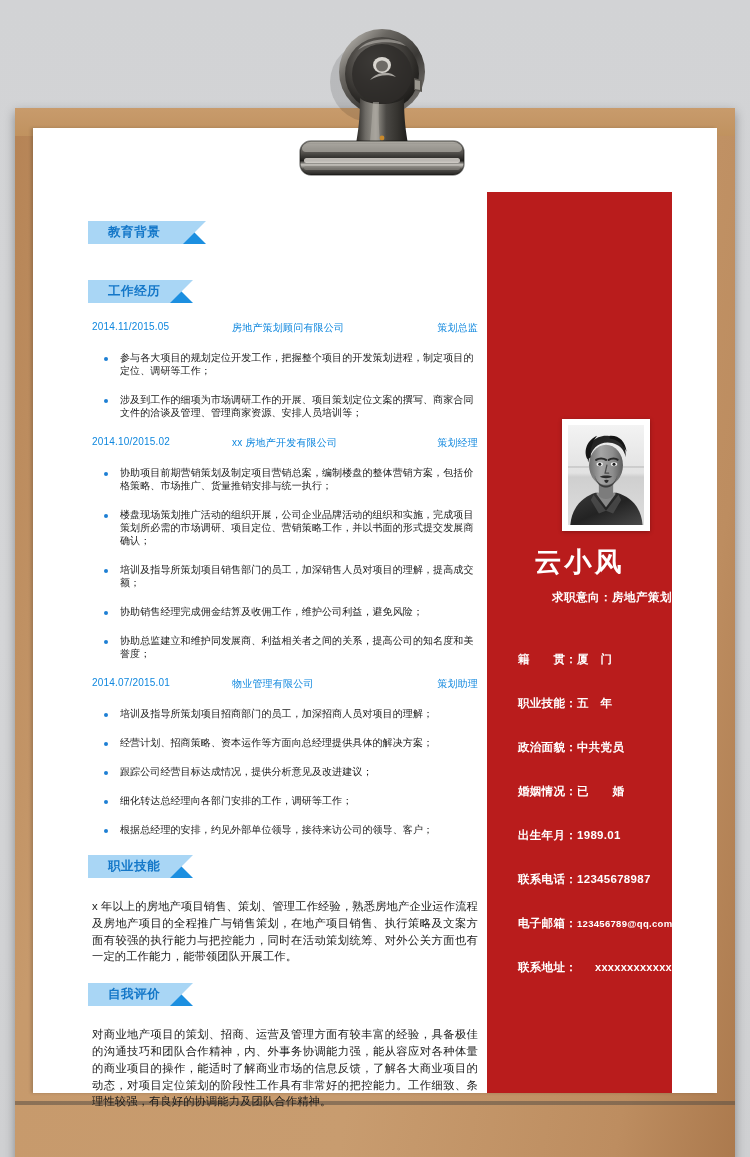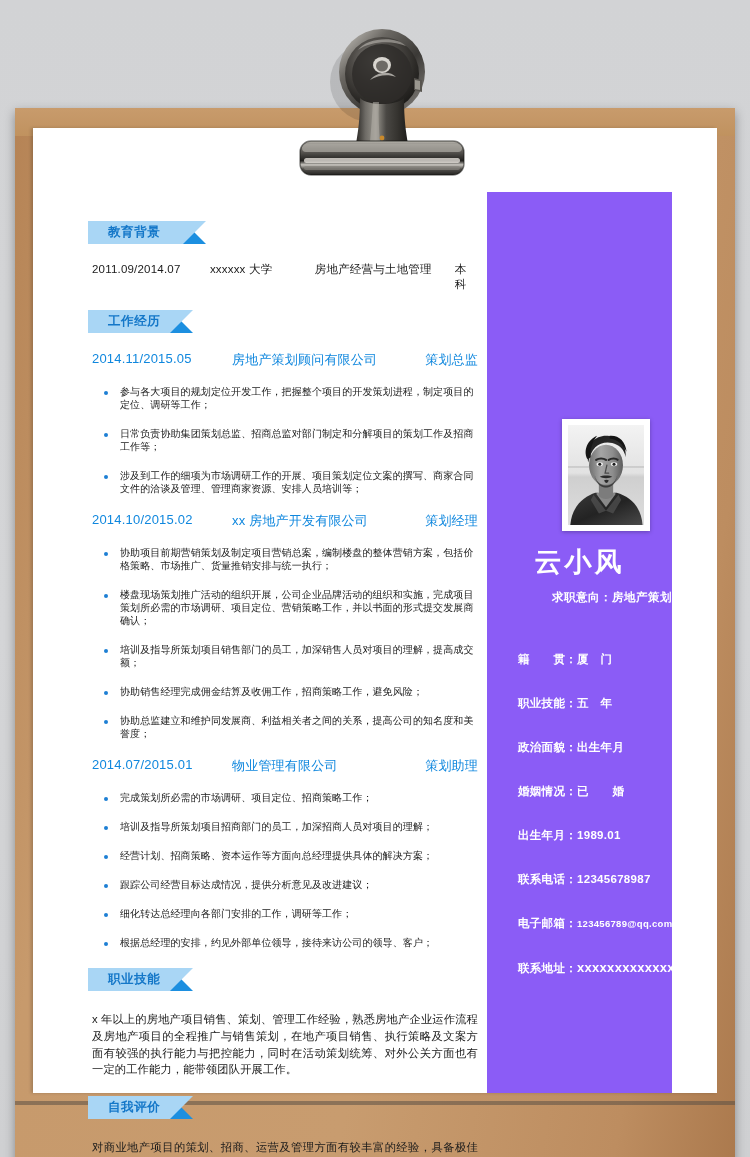--- a/index.html
+++ b/index.html
@@ -36,21 +36,21 @@
     background:#ffffff;
     box-shadow:-2px 0 3px rgba(0,0,0,.18);
   }
 
   
   .clip{position:absolute;left:272px;top:20px;width:220px;height:160px;}
 
   
   .blue-panel{
     position:absolute;left:454px;top:64px;width:185px;height:901px;
-    background:#8b5cf6;
+    background:#b91c1c;
   }
 
   
   .photo-frame{
     position:absolute;left:75px;top:227px;width:88px;height:112px;
     background:#ffffff;padding:6px;box-sizing:border-box;
     box-shadow:0 1px 4px rgba(0,0,0,.28);
   }
   .photo-img{width:100%;height:100%;display:block;}
 
@@ -66,21 +66,21 @@
   }
 
   .info-list{position:absolute;left:31px;top:460px;width:150px;}
   .info-row{
     color:#ffffff;font-size:11.5px;font-weight:bold;
     margin-bottom:29px;white-space:nowrap;letter-spacing:.3px;
   }
   .info-row .k{display:inline;}
   .info-row .v{display:inline;font-weight:bold;}
   .info-row.small .v{font-size:9.5px;}
-  .info-row.tiny .v{font-size:13px;}
+  .info-row.tiny .v{font-size:11px;margin-left:18px;}
 
   
   .content{
     position:absolute;left:55px;top:93px;width:390px;
   }
 
   
   .banner{
     position:relative;height:39px;width:120px;margin-bottom:2px;
   }
@@ -111,21 +111,21 @@
     font-size:11.5px;color:#1a1a1a;margin-top:1px;margin-left:4px;
     letter-spacing:.2px;
   }
   .edu-date{width:118px;}
   .edu-school{width:105px;}
   .edu-major{width:140px;}
   .edu-degree{}
 
   
   .job-head{
-    display:flex;font-size:13px;color:#0f87de;
+    display:flex;font-size:10px;color:#0f87de;
     margin-top:2px;margin-left:4px;letter-spacing:.2px;
   }
   .job-date{width:140px;}
   .job-company{width:160px;}
   .job-title{text-align:right;flex:1;}
 
   
   ul.duties{
     list-style:none;margin:3px 0 0 0;padding:0;
   }
@@ -224,21 +224,21 @@
     <div class="job-intent">求职意向：房地产策划</div>
 
     <div class="info-list">
       <div class="info-row">
         <span class="k">籍　　贯：</span><span class="v">厦　门</span>
       </div>
       <div class="info-row">
         <span class="k">职业技能：</span><span class="v">五　年</span>
       </div>
       <div class="info-row">
-        <span class="k">政治面貌：</span><span class="v">出生年月</span>
+        <span class="k">政治面貌：</span><span class="v">中共党员</span>
       </div>
       <div class="info-row">
         <span class="k">婚姻情况：</span><span class="v">已　　婚</span>
       </div>
       <div class="info-row">
         <span class="k">出生年月：</span><span class="v">1989.01</span>
       </div>
       <div class="info-row">
         <span class="k">联系电话：</span><span class="v">12345678987</span>
       </div>
@@ -252,71 +252,63 @@
   </div>
 
   <div class="content">
 
     <div class="banner">
       <div class="bg"></div>
       <div class="tri2"></div>
       <div class="tri"></div>
       <div class="txt">教育背景</div>
     </div>
-    <div class="edu-line">
-      <span class="edu-date">2011.09/2014.07</span>
-      <span class="edu-school">xxxxxx 大学</span>
-      <span class="edu-major">房地产经营与土地管理</span>
-      <span class="edu-degree">本科</span>
-    </div>
 
     <div class="gap-sec"></div>
 
     <div class="banner wide">
       <div class="bg"></div>
       <div class="tri2"></div>
       <div class="tri"></div>
       <div class="txt">工作经历</div>
     </div>
 
     <div class="job-head">
       <span class="job-date">2014.11/2015.05</span>
       <span class="job-company">房地产策划顾问有限公司</span>
       <span class="job-title">策划总监</span>
     </div>
     <ul class="duties">
       <li>参与各大项目的规划定位开发工作，把握整个项目的开发策划进程，制定项目的定位、调研等工作；</li>
-      <li>日常负责协助集团策划总监、招商总监对部门制定和分解项目的策划工作及招商工作等；</li>
       <li>涉及到工作的细项为市场调研工作的开展、项目策划定位文案的撰写、商家合同文件的洽谈及管理、管理商家资源、安排人员培训等；</li>
     </ul>
 
     <div class="gap-job"></div>
 
     <div class="job-head">
       <span class="job-date">2014.10/2015.02</span>
       <span class="job-company">xx 房地产开发有限公司</span>
       <span class="job-title">策划经理</span>
     </div>
     <ul class="duties">
       <li>协助项目前期营销策划及制定项目营销总案，编制楼盘的整体营销方案，包括价格策略、市场推广、货量推销安排与统一执行；</li>
       <li>楼盘现场策划推广活动的组织开展，公司企业品牌活动的组织和实施，完成项目策划所必需的市场调研、项目定位、营销策略工作，并以书面的形式提交发展商确认；</li>
       <li>培训及指导所策划项目销售部门的员工，加深销售人员对项目的理解，提高成交额；</li>
-      <li>协助销售经理完成佣金结算及收佣工作，招商策略工作，避免风险；</li>
+      <li>协助销售经理完成佣金结算及收佣工作，维护公司利益，避免风险；</li>
       <li>协助总监建立和维护同发展商、利益相关者之间的关系，提高公司的知名度和美誉度；</li>
     </ul>
 
     <div class="gap-job"></div>
 
     <div class="job-head">
       <span class="job-date">2014.07/2015.01</span>
       <span class="job-company">物业管理有限公司</span>
       <span class="job-title">策划助理</span>
     </div>
     <ul class="duties">
-      <li>完成策划所必需的市场调研、项目定位、招商策略工作；</li>
       <li>培训及指导所策划项目招商部门的员工，加深招商人员对项目的理解；</li>
       <li>经营计划、招商策略、资本运作等方面向总经理提供具体的解决方案；</li>
       <li>跟踪公司经营目标达成情况，提供分析意见及改进建议；</li>
       <li>细化转达总经理向各部门安排的工作，调研等工作；</li>
       <li>根据总经理的安排，约见外部单位领导，接待来访公司的领导、客户；</li>
     </ul>
 
     <div class="gap-sec"></div>
 
     <div class="banner wide">

